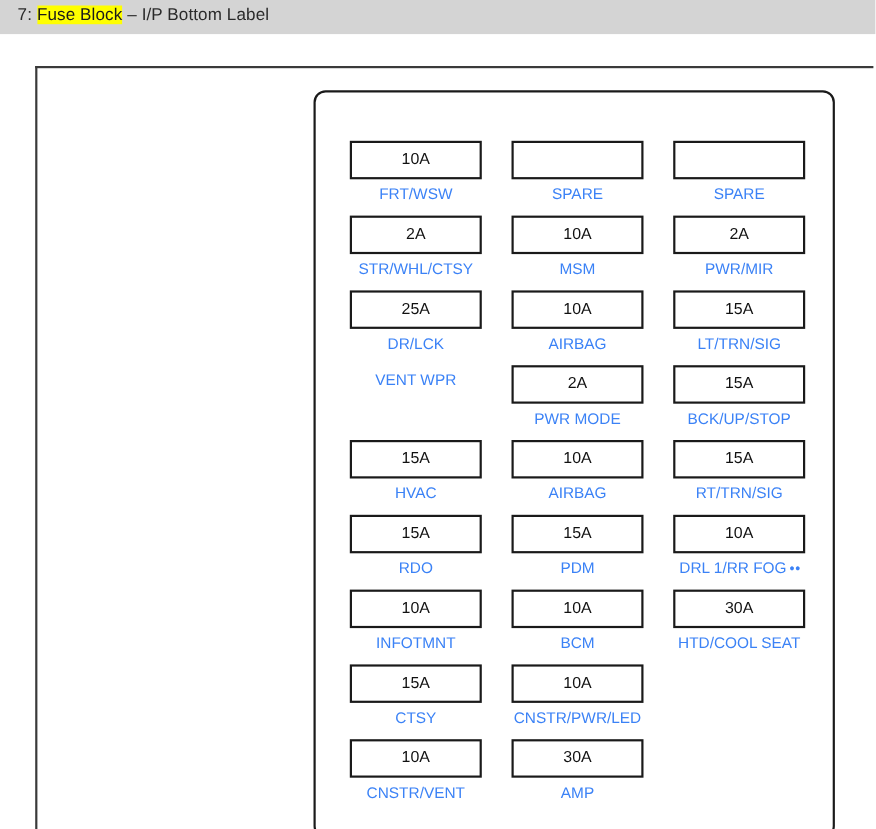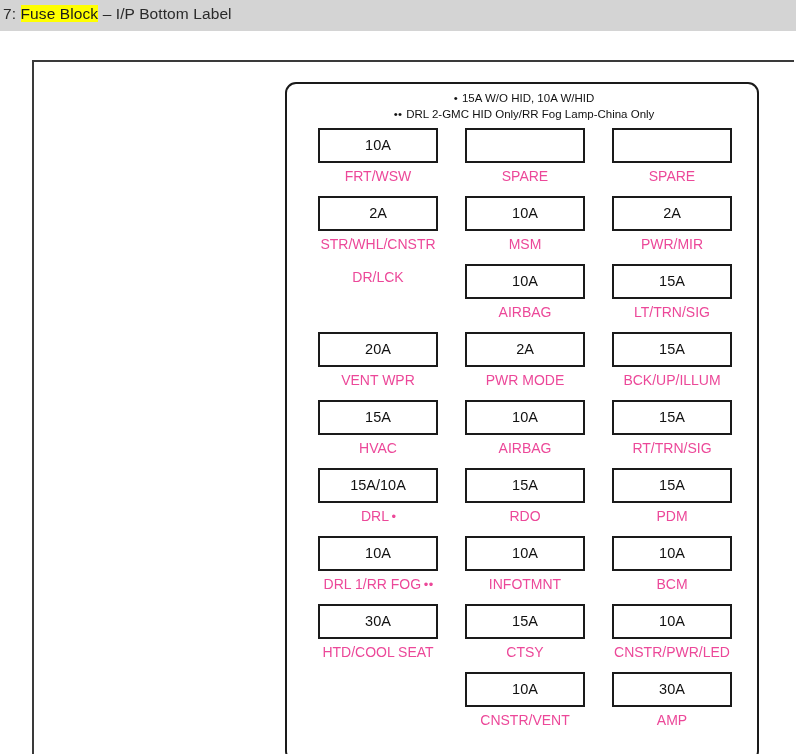--- a/index.html
+++ b/index.html
@@ -19,21 +19,21 @@
   #header-band {
     position: absolute;
     left: 0;
     top: 0;
     width: 796px;
     height: 31px;
     background: #d4d4d4;
   }
   #header-title {
     position: absolute;
-    left: 3px;
+    left: 16px;
     top: 5px;
     font-size: 15.5px;
     color: #2a2a2a;
     white-space: nowrap;
     letter-spacing: 0.1px;
   }
   #header-title .hl {
     background: #ffff00;
     color: #1a1a1a;
   }
@@ -115,43 +115,39 @@
     justify-content: center;
   }
   .fuse-amp {
     font-size: 14.5px;
     color: #111111;
     line-height: 1;
   }
   .fuse-label {
     margin-top: 5px;
     font-size: 14px;
-    color: #ec4899;
+    color: #3b82f6;
     white-space: nowrap;
     text-align: center;
   }
   .fuse-label .mark {
     letter-spacing: -1px;
     font-size: 13px;
   }
 </style>
 </head>
 <body>
 
 <div id="header-band">
   <div id="header-title"><span>7: </span><span class="hl">Fuse Block</span><span> – I/P Bottom Label</span></div>
 </div>
 
 <div id="doc-frame"></div>
 
 <div id="fuse-panel">
-  <div id="panel-notes">
-      <div class="note-line"><span class="bullets">•</span><span> 15A W/O HID, 10A W/HID</span></div>
-      <div class="note-line"><span class="bullets">• •</span><span> DRL 2-GMC HID Only/RR Fog Lamp-China Only</span></div>
-    </div>
   <div id="fuse-grid">
       <div class="fuse-cell">
         <div class="fuse-box">
           <span class="fuse-amp">10A</span>
         </div>
         <div class="fuse-label"><span>FRT/WSW</span></div>
       </div>
       <div class="fuse-cell">
         <div class="fuse-box">
           <span class="fuse-amp"></span>
@@ -161,90 +157,84 @@
       <div class="fuse-cell">
         <div class="fuse-box">
           <span class="fuse-amp"></span>
         </div>
         <div class="fuse-label"><span>SPARE</span></div>
       </div>
       <div class="fuse-cell">
         <div class="fuse-box">
           <span class="fuse-amp">2A</span>
         </div>
-        <div class="fuse-label"><span>STR/WHL/CNSTR</span></div>
+        <div class="fuse-label"><span>STR/WHL/CTSY</span></div>
       </div>
       <div class="fuse-cell">
         <div class="fuse-box">
           <span class="fuse-amp">10A</span>
         </div>
         <div class="fuse-label"><span>MSM</span></div>
       </div>
       <div class="fuse-cell">
         <div class="fuse-box">
           <span class="fuse-amp">2A</span>
         </div>
         <div class="fuse-label"><span>PWR/MIR</span></div>
       </div>
       <div class="fuse-cell">
+        <div class="fuse-box">
+          <span class="fuse-amp">25A</span>
+        </div>
         <div class="fuse-label"><span>DR/LCK</span></div>
       </div>
       <div class="fuse-cell">
         <div class="fuse-box">
           <span class="fuse-amp">10A</span>
         </div>
         <div class="fuse-label"><span>AIRBAG</span></div>
       </div>
       <div class="fuse-cell">
         <div class="fuse-box">
           <span class="fuse-amp">15A</span>
         </div>
         <div class="fuse-label"><span>LT/TRN/SIG</span></div>
       </div>
       <div class="fuse-cell">
-        <div class="fuse-box">
-          <span class="fuse-amp">20A</span>
-        </div>
         <div class="fuse-label"><span>VENT WPR</span></div>
       </div>
       <div class="fuse-cell">
         <div class="fuse-box">
           <span class="fuse-amp">2A</span>
         </div>
         <div class="fuse-label"><span>PWR MODE</span></div>
       </div>
       <div class="fuse-cell">
         <div class="fuse-box">
           <span class="fuse-amp">15A</span>
         </div>
-        <div class="fuse-label"><span>BCK/UP/ILLUM</span></div>
+        <div class="fuse-label"><span>BCK/UP/STOP</span></div>
       </div>
       <div class="fuse-cell">
         <div class="fuse-box">
           <span class="fuse-amp">15A</span>
         </div>
         <div class="fuse-label"><span>HVAC</span></div>
       </div>
       <div class="fuse-cell">
         <div class="fuse-box">
           <span class="fuse-amp">10A</span>
         </div>
         <div class="fuse-label"><span>AIRBAG</span></div>
       </div>
       <div class="fuse-cell">
         <div class="fuse-box">
           <span class="fuse-amp">15A</span>
         </div>
         <div class="fuse-label"><span>RT/TRN/SIG</span></div>
-      </div>
-      <div class="fuse-cell">
-        <div class="fuse-box">
-          <span class="fuse-amp">15A/10A</span>
-        </div>
-        <div class="fuse-label"><span>DRL</span><span class="mark"> •</span></div>
       </div>
       <div class="fuse-cell">
         <div class="fuse-box">
           <span class="fuse-amp">15A</span>
         </div>
         <div class="fuse-label"><span>RDO</span></div>
       </div>
       <div class="fuse-cell">
         <div class="fuse-box">
           <span class="fuse-amp">15A</span>

